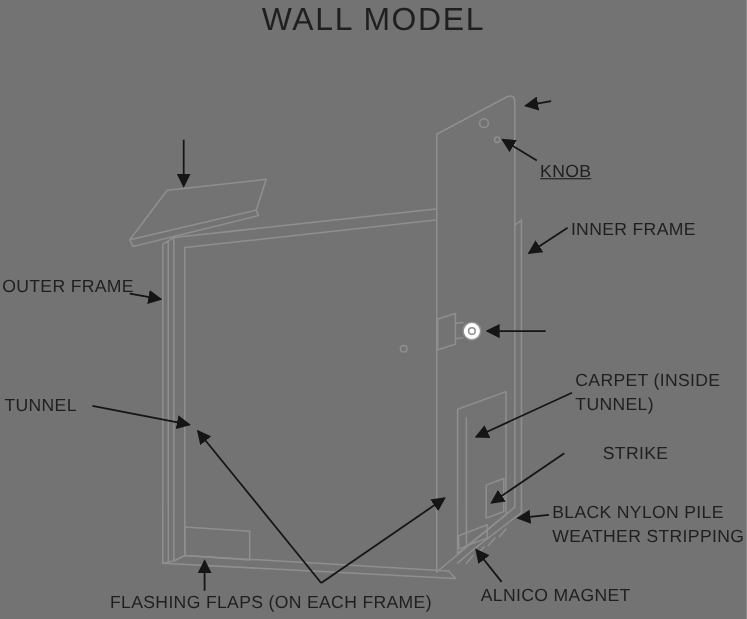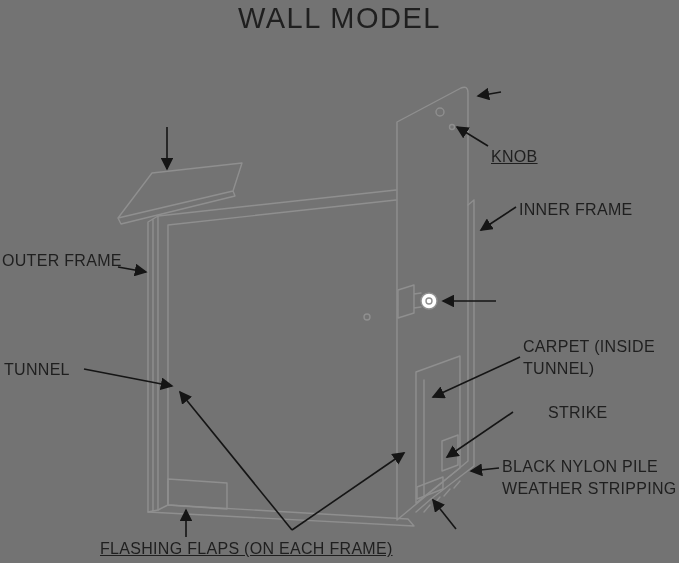--- a/index.html
+++ b/index.html
@@ -108,15 +108,16 @@
     </g>
   </svg>
 
   <div class="label" style="left:491px; top:146px;text-decoration:underline;">KNOB</div>
   <div class="label" style="left:519px; top:199px;">INNER FRAME</div>
   <div class="label" style="left:2px; top:250px;">OUTER FRAME</div>
   <div class="label" style="left:4px; top:359px;">TUNNEL</div>
   <div class="label" style="left:523px; top:336px; width:158px;">CARPET (INSIDE TUNNEL)</div>
   <div class="label" style="left:516px; top:402px;margin-left:32px;">STRIKE</div>
   <div class="label" style="left:502px; top:456px; width:180px;">BLACK NYLON PILE WEATHER STRIPPING</div>
-  <div class="label" style="left:100px; top:538px; white-space:nowrap;text-decoration:underline;">FLASHING FLAPS (ON EACH FRAME)</div>
+  <div class="label" style="left:100px; top:538px; white-space:nowrap;">FLASHING FLAPS (ON EACH FRAME)</div>
+  <div class="label" style="left:437px; top:531px; white-space:nowrap;">ALNICO MAGNET</div>
 
 </div>
 
 </body></html>

